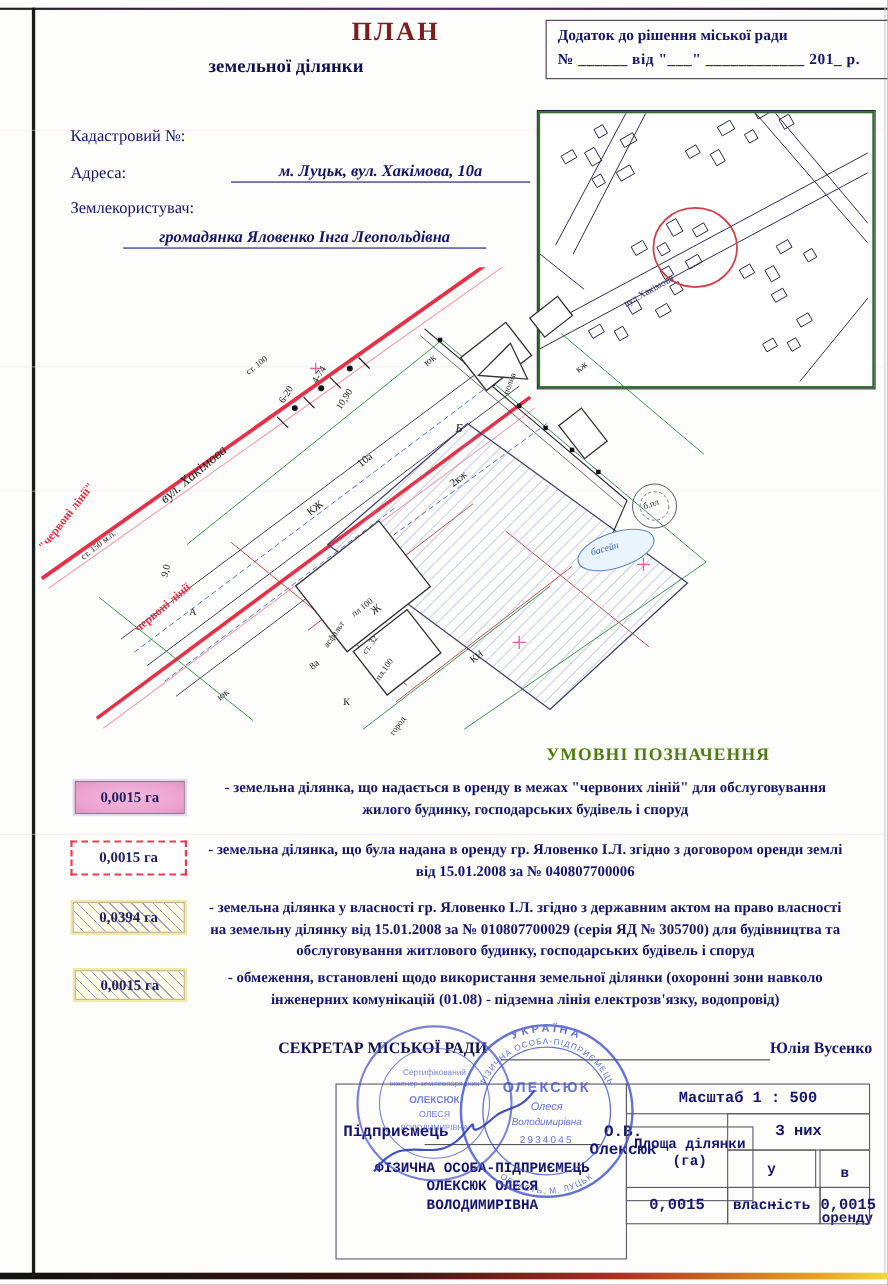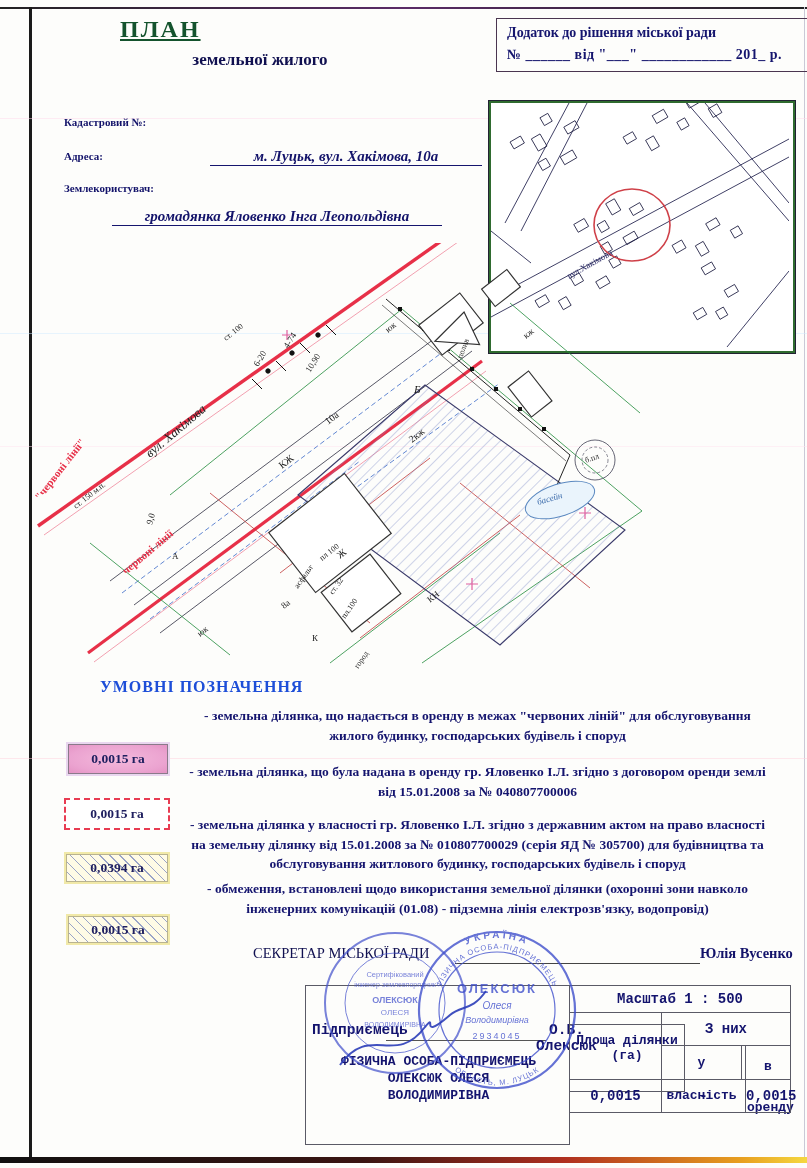--- a/index.html
+++ b/index.html
@@ -12,41 +12,41 @@
   .edge-top{position:absolute;left:0;top:7px;width:100%;height:2px;background:linear-gradient(90deg,#222,#5a2a66,#222);}
   .edge-left{position:absolute;left:29px;top:7px;width:3px;height:1151px;background:#1a1a1a;}
   .edge-bottom{position:absolute;left:0;top:1157px;width:100%;height:6px;background:linear-gradient(90deg,#111 0%,#3a1512 45%,#b03020 70%,#e8a020 92%,#f5d840 100%);}
   .edge-right{position:absolute;right:2px;top:7px;width:1px;height:1150px;background:#c9c9d6;}
   .scanline{position:absolute;left:0;width:100%;height:1px;opacity:.5;}
 
   .t{position:absolute;}
   .b{font-weight:bold;}
   .u{border-bottom:1.5px solid #15156e;}
 
-  .title1{left:120px;top:16px;width:280px;text-align:left;font-size:24px;letter-spacing:2px;color:#14532d;text-decoration:underline;}
+  .title1{left:120px;top:16px;width:280px;text-align:right;font-size:24px;letter-spacing:2px;color:#7f1d1d;}
   .title2{left:100px;top:50px;width:320px;text-align:center;font-size:17px;color:#101050;}
 
   .annex{position:absolute;left:496px;top:18px;width:320px;height:54px;border:1.5px solid #4a3550;padding:6px 8px 0 10px;box-sizing:border-box;}
   .annex .l1{font-size:14px;font-weight:bold;}
   .annex .l2{font-size:14px;font-weight:bold;margin-top:6px;letter-spacing:.5px;}
 
   .sit-title{left:520px;top:82px;width:240px;text-align:center;font-size:15px;font-weight:bold;color:#101050;}
   .sitmap{position:absolute;left:489px;top:101px;width:302px;height:248px;border:2px solid #2f6b2f;box-shadow:0 0 0 1px #223;background:#fff;}
 
-  .lbl{font-size:11px;font-weight:bold;color:#13136a;}
+  .lbl{font-size:15px;font-weight:normal;color:#13136a;}
   .val{font-size:15px;font-weight:bold;font-style:italic;color:#13136a;}
 
-  .legend-title{left:100px;top:678px;width:600px;text-align:left;font-size:16px;font-weight:bold;letter-spacing:1px;color:#1d4ed8;}
+  .legend-title{left:100px;top:678px;width:600px;text-align:right;font-size:16px;font-weight:bold;letter-spacing:1px;color:#4d7c0f;}
   .leg-text{font-size:13.5px;font-weight:bold;color:#14146e;line-height:1.45;text-align:center;}
-  .swatch{position:absolute;box-sizing:border-box;text-align:center;font-weight:bold;font-size:13.5px;color:#202060;margin-top:34px;}
+  .swatch{position:absolute;box-sizing:border-box;text-align:center;font-weight:bold;font-size:13.5px;color:#202060;}
   .sw1{background:radial-gradient(ellipse at center,#f4b9dc 0%,#eba3d0 70%,#e493c4 100%);border:1px solid #8a7a8a;box-shadow:0 0 0 2px #e9d6ef;line-height:28px;}
   .sw2{background:#fff;border:2.5px dashed #e83c52;line-height:27px;}
   .swh{background:#fffbe6 repeating-linear-gradient(45deg,transparent 0 6px,#9aa4c8 6px 7px);border:1px solid #b9b390;box-shadow:0 0 0 2px #f1e9a8;line-height:26px;}
 
-  .sec-label{left:253px;top:945px;font-size:14.5px;font-weight:normal;color:#101050;text-align:center;}
+  .sec-label{left:253px;top:945px;font-size:14.5px;font-weight:bold;color:#101050;text-align:center;}
   .sec-line{position:absolute;left:455px;top:963px;width:245px;border-bottom:1.5px solid #444;}
   .sec-name{left:700px;top:945px;font-size:14.5px;font-weight:bold;color:#13136a;}
 
   
   .ftable{position:absolute;left:305px;top:985px;width:486px;height:128px;}
   .cell{position:absolute;box-sizing:border-box;border:1px solid #5a5a66;font-weight:bold;color:#14146e;text-align:center;font-family:Liberation Mono, monospace;}
   .fz13{font-size:13px;} .fz14{font-size:14px;}
   .entr-label{position:absolute;left:6px;top:36px;font-size:14.5px;font-weight:bold;color:#14146e;}
   .entr-line{position:absolute;left:80px;top:54px;width:160px;border-bottom:1.5px solid #555;}
   .entr-name{position:absolute;left:230px;top:36px;font-size:14.5px;font-weight:bold;color:#14146e;}
@@ -63,21 +63,21 @@
   <div class="edge-top"></div>
   <div class="edge-left"></div>
   <div class="edge-bottom"></div>
   <div class="edge-right"></div>
   <div class="scanline" style="top:118px;background:#ffd9ec"></div>
   <div class="scanline" style="top:333px;background:#d2ecff"></div>
   <div class="scanline" style="top:446px;background:#ffe3ef"></div>
   <div class="scanline" style="top:758px;background:#ffd2de"></div>
 
   <div class="t title1 b">ПЛАН</div>
-  <div class="t title2 b">земельної жилого</div>
+  <div class="t title2 b">земельної ділянки</div>
   <div class="annex">
     <div class="l1">Додаток до рішення міської ради</div>
     <div class="l2">№ ______ від "___" ____________ 201_ р.</div>
   </div>
 
   <div class="sitmap">
     <svg width="298" height="244" viewBox="0 0 298 244">
       <g stroke="#2a2a55" stroke-width="0.9" fill="none">
         <line x1="0" y1="196" x2="298" y2="36"></line>
         <line x1="0" y1="214" x2="298" y2="54"></line>

